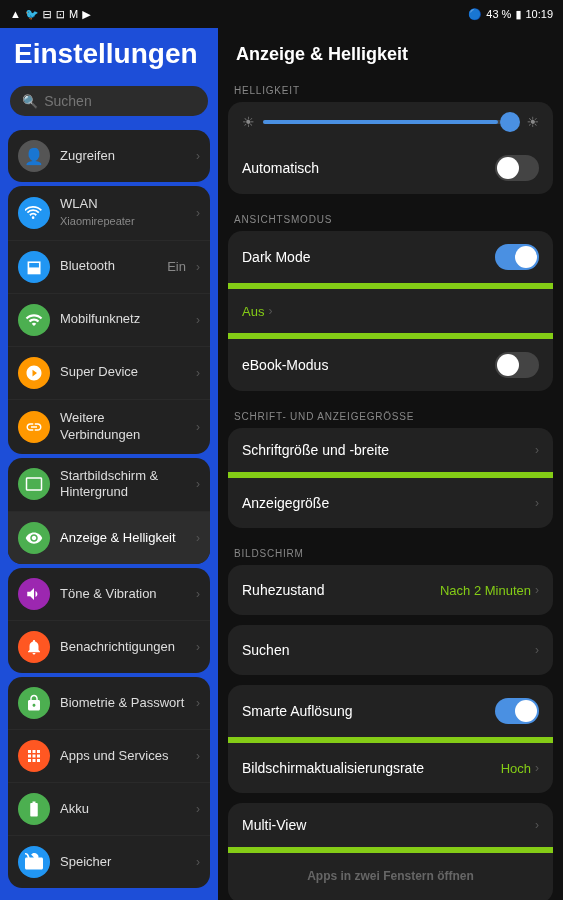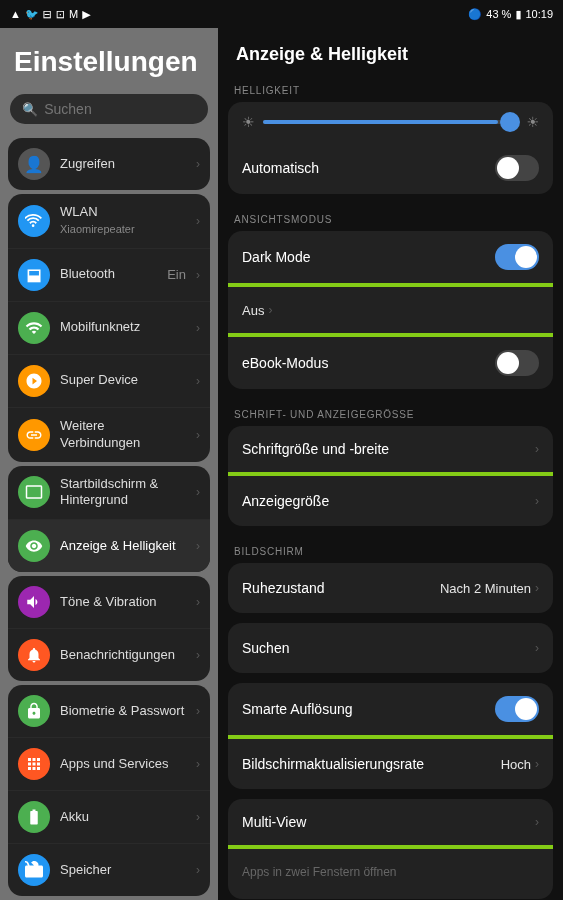--- a/index.html
+++ b/index.html
@@ -27,22 +27,22 @@
       color: #ffffff;
       z-index: 100;
     }
     .status-left { display: flex; gap: 4px; align-items: center; }
     .status-right { display: flex; gap: 4px; align-items: center; font-size: 11px; }
 
     
     .sidebar {
       width: 218px;
       height: 900px;
-      background: #737373;
-      padding-top: 28px;
+      background: #1d4ed8;
+      padding-top: 20px;
       display: flex;
       flex-direction: column;
       overflow: hidden;
       flex-shrink: 0;
     }
     .sidebar-title {
       font-size: 28px;
       font-weight: 700;
       color: #ffffff;
       padding: 18px 14px 10px;
@@ -146,32 +146,32 @@
       background: #222222;
       border-radius: 14px;
       margin: 0 10px 10px;
       overflow: hidden;
     }
 
     .row {
       display: flex;
       align-items: center;
       padding: 13px 14px;
-      border-bottom: 4px solid #84cc16;
+      border-bottom: 6px solid #84cc16;
       min-height: 50px;
     }
-    .row:last-child { border-bottom: none; }
+    .row:last-child { border-bottom: none; justify-content: center; }
     .row-label {
       flex: 1;
       font-size: 14px;
       color: #ffffff;
     }
     .row-value {
       font-size: 13px;
-      color: #e5e5e5;
+      color: #84cc16;
       margin-right: 4px;
     }
     .row-chevron { font-size: 12px; color: #555; }
 
     
     .brightness-row {
       display: flex;
       align-items: center;
       padding: 12px 14px;
       gap: 8px;
@@ -474,17 +474,17 @@
       <span class="row-chevron">›</span>
     </div>
   </div>
 
   <div class="card">
     <div class="row">
       <span class="row-label">Multi-View</span>
       <span class="row-chevron">›</span>
     </div>
     <div class="row" style="padding:8px 14px 12px;">
-      <span style="font-size:12px;color:#666;">Apps in zwei Fenstern öffnen</span>
+      <span style="font-size:12px;color:#666;font-weight:bold;">Apps in zwei Fenstern öffnen</span>
     </div>
   </div>
 
 </div>
 
 </body></html>

